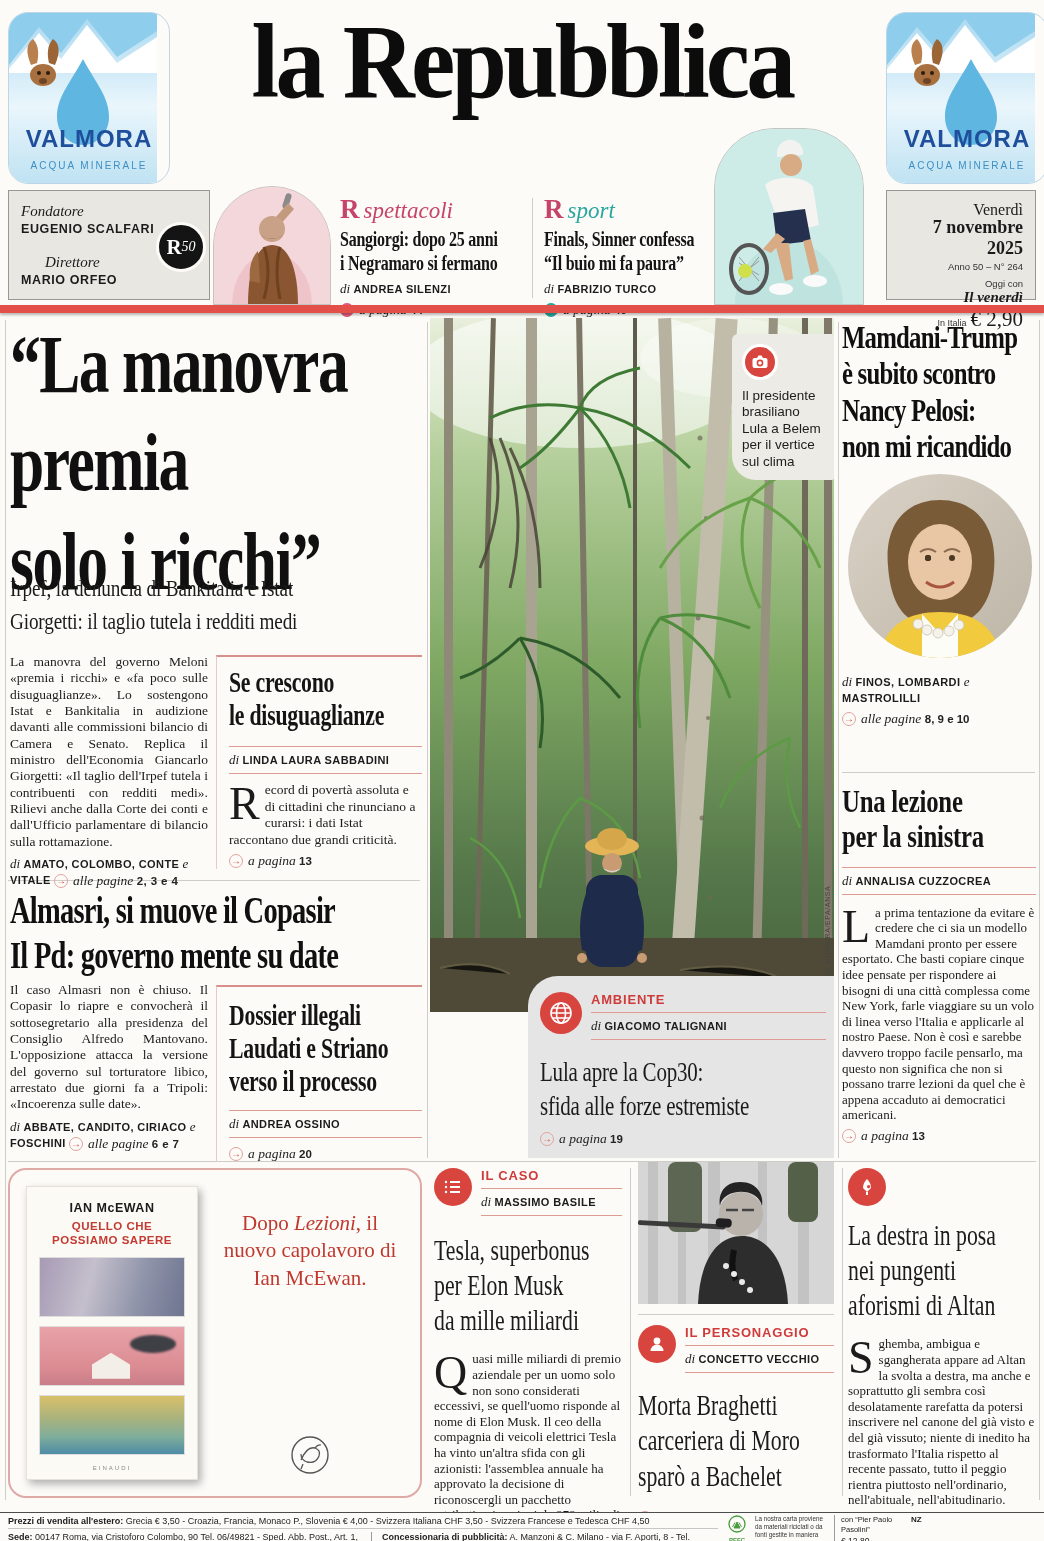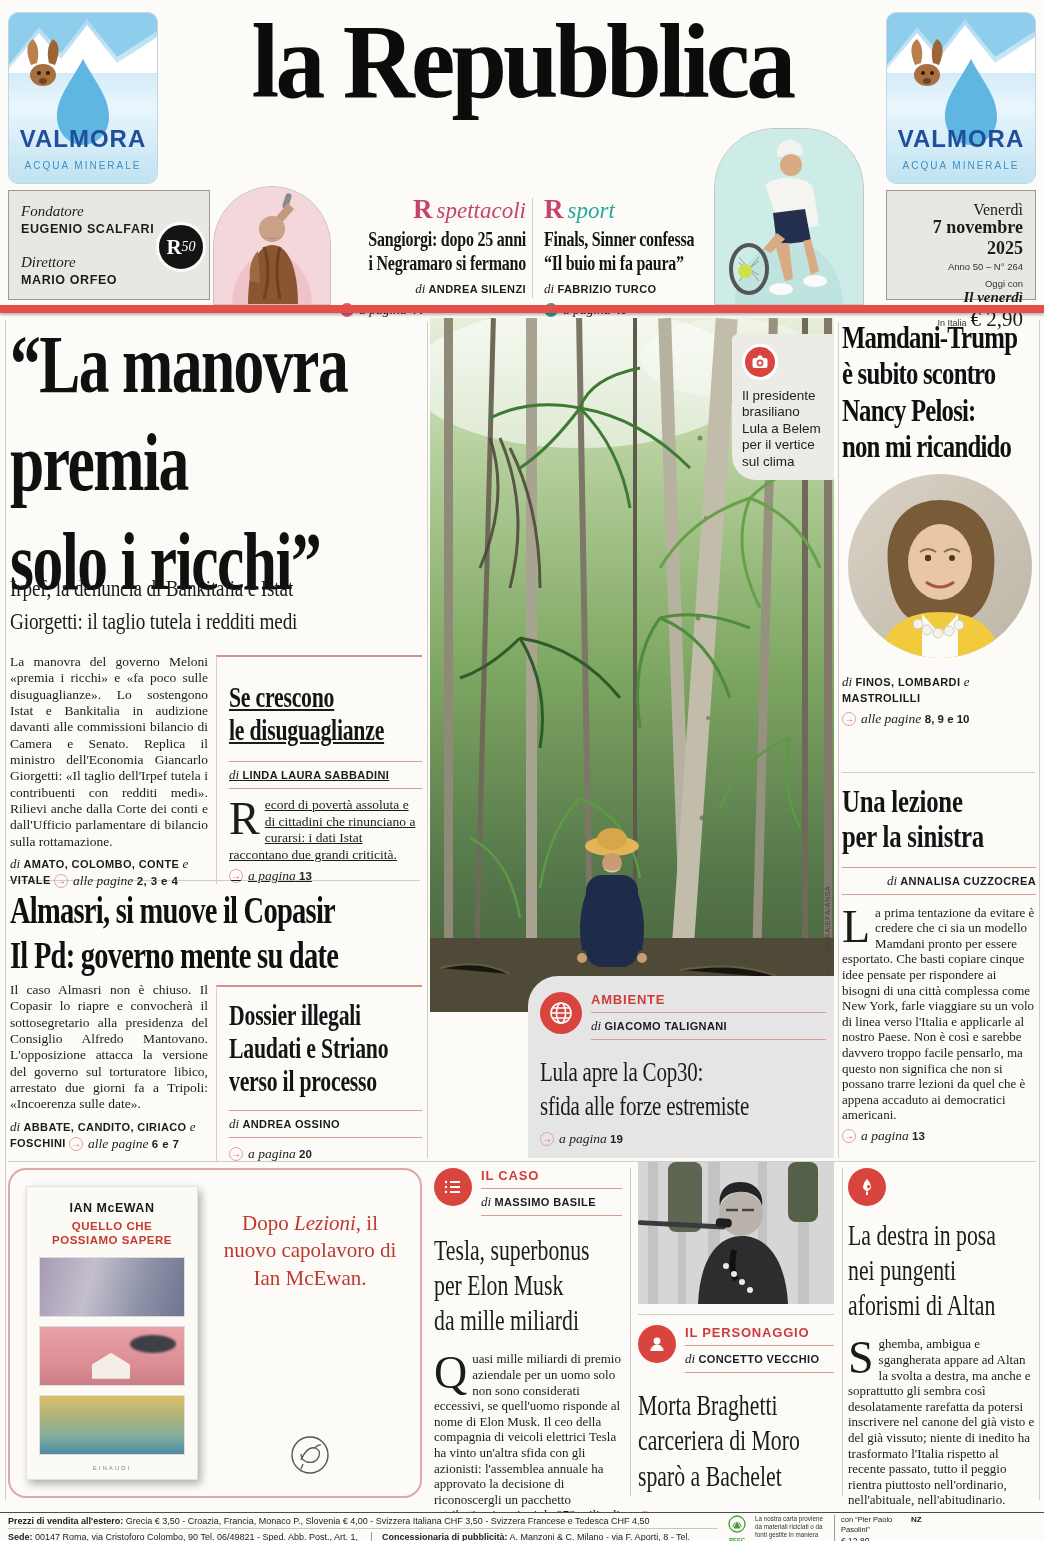--- a/index.html
+++ b/index.html
@@ -8,21 +8,21 @@
   *{box-sizing:border-box;}
   h1,h2,h3,p{margin:0;}
   .sans{font-family:"Liberation Sans",sans-serif;}
   .it{font-style:italic;}
   .pre{white-space:pre-line;}
   .sx94{transform:scaleX(.94);transform-origin:50% 0;}
   .sx80{transform:scaleX(.80);transform-origin:0 0;width:125%;}
   .sx75{transform:scaleX(.75);transform-origin:0 0;width:133%;}
   .abs{position:absolute;}
   
-  .adcard{position:absolute;width:150px;height:172px;border-radius:10px;overflow:hidden;border:1px solid #bcd6e6;}
+  .adcard{position:absolute;width:162px;height:172px;border-radius:20px;overflow:hidden;border:1px solid #bcd6e6;}
   .masthead{position:absolute;left:164px;top:6px;width:716px;text-align:center;
             font-weight:bold;font-size:106px;letter-spacing:-4px;line-height:1.05;color:#0c0c0c;}
   .graybox{position:absolute;background:#e8e7e2;border:1px solid #9a9893;padding:12px 12px;}
   .gb-role{font-style:italic;font-size:15px;}
   .gb-name{font-family:"Liberation Sans",sans-serif;font-weight:bold;font-size:12.5px;letter-spacing:.6px;margin-top:2px;}
   .r50{position:absolute;left:156px;top:222px;width:50px;height:50px;border-radius:50%;background:#141414;
        color:#fff;display:flex;align-items:center;justify-content:center;z-index:5;border:3px solid #fcfbf8;}
   .photocard{position:absolute;border:1px solid #c6c4bf;border-radius:60px 60px 0 0;overflow:hidden;background:#fff;}
   .teaser{position:absolute;}
   .teaser-r{font-weight:bold;font-size:27px;line-height:1;}
@@ -121,21 +121,21 @@
     </svg>
     <div style="position:absolute;left:0;right:0;bottom:30px;text-align:center;font-family:'Liberation Sans',sans-serif;font-weight:bold;font-size:24px;color:#1f4f9c;letter-spacing:1px;">VALMORA</div>
     <div style="position:absolute;left:0;right:0;bottom:12px;text-align:center;font-family:'Liberation Sans',sans-serif;font-size:10px;color:#3e8fc4;letter-spacing:2px;">ACQUA MINERALE</div>
   </div>
 
   <div class="masthead sx94">la Repubblica</div>
 
   <div class="graybox" style="left:8px;top:190px;width:202px;height:110px;">
     <div class="gb-role">Fondatore</div>
     <div class="gb-name">EUGENIO SCALFARI</div>
-    <div class="gb-role" style="margin-top:18px;">Direttore</div>
+    <div class="gb-role" style="margin-top:18px;margin-left:24px;">Direttore</div>
     <div class="gb-name">MARIO ORFEO</div>
   </div>
 
   <div class="r50">
     <span style="font-weight:bold;font-size:21px;">R</span>
       <span class="it" style="font-size:14px;">50</span>
   </div>
 
   <div class="photocard" style="left:213px;top:186px;width:118px;height:119px;background:#f3d7da;">
     <svg width="116" height="118" viewBox="0 0 116 118">
@@ -144,21 +144,21 @@
       <rect x="70" y="6" width="6" height="16" rx="3" fill="#8a8a8a" transform="rotate(18 73 14)"></rect>
       <path d="M62 30 L74 16 L80 22 L66 38 Z" fill="#c49a7e"></path>
       <circle cx="58" cy="42" r="13" fill="#c9a186"></circle>
       <path d="M47 48 a13 8 0 0 0 22 0 q-11 8 -22 0Z" fill="#5a4a3e"></path>
       <path d="M34 118 C34 78 44 58 58 58 C74 58 84 80 84 118 Z" fill="#8a5632"></path>
       <path d="M50 60 q8 22 0 52 M66 60 q-6 22 0 52" stroke="#6e421f" stroke-width="3" fill="none"></path>
       <path d="M44 64 q-10 10 -8 30 l10 2" fill="#9c6a40"></path>
     </svg>
   </div>
 
-  <div class="teaser" style="left:340px;top:196px;width:186px;text-align:right;">
+  <div class="teaser" style="left:340px;top:196px;width:186px;">
     <div>
       <span class="teaser-r" style="color:#c64467;">R</span>
       <span class="teaser-sec" style="color:#c64467;">spettacoli</span>
     </div>
     <h3 class="teaser-h pre sx80">Sangiorgi: dopo 25 anni
 i Negramaro si fermano</h3>
     <div class="byline">
       <span class="it">di</span> <b>ANDREA SILENZI</b>
     </div>
     <div class="pageref">
@@ -240,21 +240,21 @@
       <b>AMATO, COLOMBO, CONTE</b>
       <span class="it">e</span>
       <b>VITALE</b>
       <span class="pageref" style="display:inline-flex;margin-top:0;">
         <span class="arr">→</span>
         <span><span>alle pagine</span> <b>2, 3 e 4</b></span>
       </span>
     </div>
   </div>
 
-  <div class="abs" style="left:216px;top:655px;width:206px;border-top:2px solid #d98f8a;border-left:1px solid #ecc8c4;padding:24px 0 0 12px;text-decoration:underline;">
+  <div class="abs" style="left:216px;top:655px;width:206px;border-top:2px solid #d98f8a;border-left:1px solid #ecc8c4;padding:9px 0 0 12px;">
     <h3 class="midtitle pre sx75">Se crescono
 le disuguaglianze</h3>
     <div class="krule" style="margin-top:14px;"></div>
     <div class="byline" style="margin-top:2px;">
       <span class="it">di</span> <b>LINDA LAURA SABBADINI</b>
     </div>
     <div class="krule"></div>
     <p class="rtext" style="margin-top:8px;"><span class="dc">R</span><span>ecord di povertà assoluta e di cittadini che rinunciano a curarsi: i dati Istat raccontano due grandi criticità.</span></p>
     <div class="pageref">
       <span class="arr">→</span>
@@ -466,21 +466,21 @@
     <div class="pageref">
       <span class="arr">→</span>
       <span><span>alle pagine</span> <b>8, 9 e 10</b></span>
     </div>
   </div>
 
   <div class="abs" style="left:842px;top:784px;width:194px;">
     <h3 class="midtitle pre sx80" style="font-size:31px;">Una lezione
 per la sinistra</h3>
     <div class="krule" style="margin-top:12px;"></div>
-    <div class="byline" style="margin-top:2px;text-align:right;">
+    <div class="byline" style="margin-top:2px;">
       <span class="it">di</span> <b>ANNALISA CUZZOCREA</b>
     </div>
     <div class="krule"></div>
     <p class="rtext" style="margin-top:10px;font-size:13px;line-height:1.2;"><span class="dc">L</span><span>a prima tentazione da evitare è credere che ci sia un modello Mamdani pronto per essere esportato. Che basti copiare cinque idee pensate per rispondere ai bisogni di una città complessa come New York, farle viaggiare su un volo di linea verso l'Italia e applicarle al nostro Paese. Non è così e sarebbe davvero troppo facile pensarlo, ma questo non significa che non si possano trarre lezioni da quel che è appena accaduto ai democratici americani.</span></p>
     <div class="pageref">
       <span class="arr">→</span>
       <span><span>a pagina</span> <b>13</b></span>
     </div>
   </div>
 

